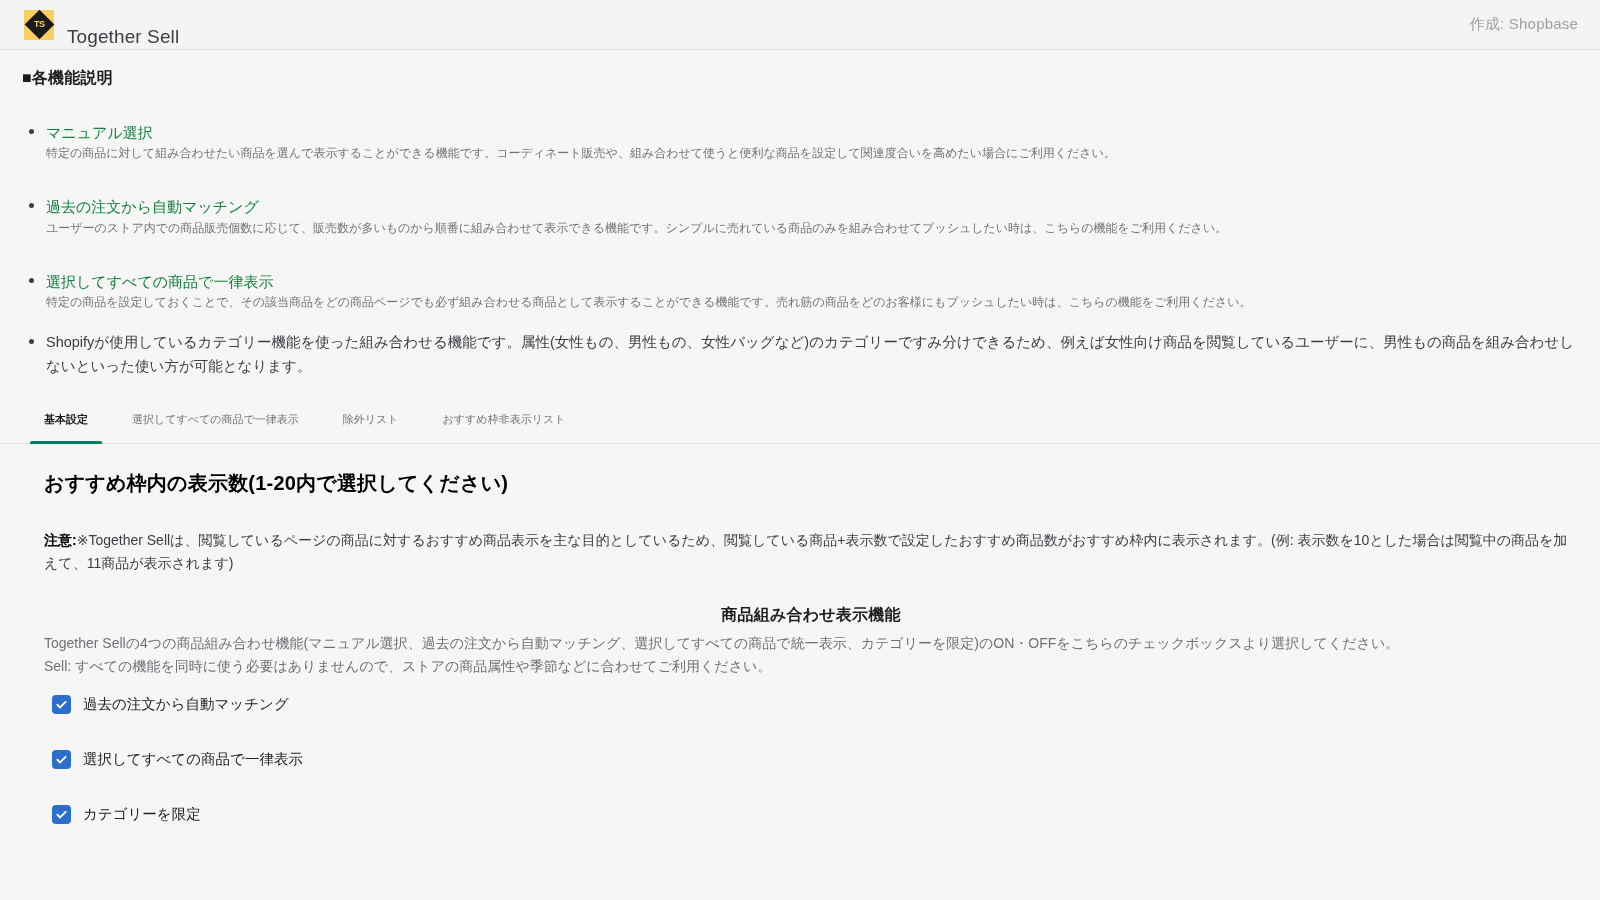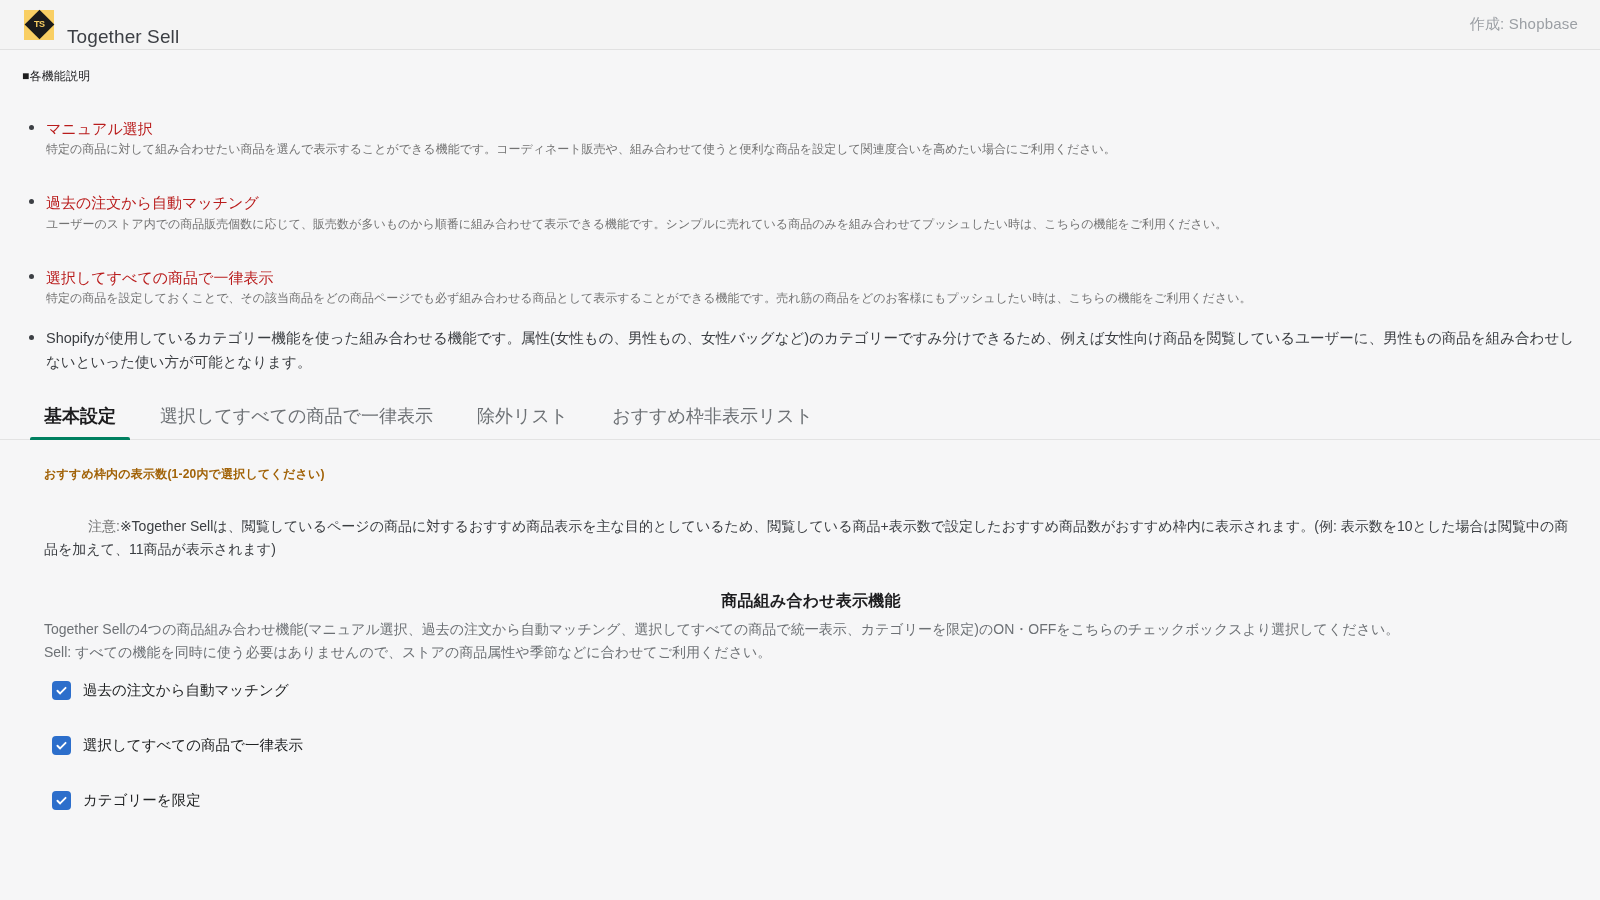--- a/index.html
+++ b/index.html
@@ -68,22 +68,22 @@
     font-size: 15px;
     color: #9b9fa4;
     letter-spacing: 0.2px;
   }
 
   
   .page {
     padding: 18px 22px 0 22px;
   }
   .section-heading {
-    font-size: 12px;
-    font-weight: 400;
+    font-size: 16px;
+    font-weight: 700;
     color: #1d1d1f;
     margin: 0 0 12px 0;
     letter-spacing: 0.2px;
   }
   ul.feature-list {
     list-style: none;
     margin: 0;
     padding: 0;
   }
   ul.feature-list > li {
@@ -96,21 +96,21 @@
     position: absolute;
     left: 7px;
     top: 8px;
     width: 5px;
     height: 5px;
     border-radius: 50%;
     background: #3c3f44;
   }
   .feat-title {
     font-size: 15px;
-    color: #b91c1c;
+    color: #15803d;
     line-height: 1.55;
     margin-top: 32px;
   }
   .feat-desc {
     font-size: 12px;
     color: #737373;
     line-height: 1.6;
     max-width: 1540px;
   }
   .feat-single {
@@ -126,21 +126,21 @@
     align-items: stretch;
     border-bottom: 1px solid #e3e3e3;
     margin-top: 4px;
     padding-left: 22px;
     height: 46px;
   }
   .tab {
     display: flex;
     align-items: center;
     padding: 0 22px;
-    font-size: 18px;
+    font-size: 11px;
     color: #6d7175;
     cursor: pointer;
     position: relative;
     white-space: nowrap;
     text-align: center;
   }
   .tab.active {
     color: #1d1d1f;
     font-weight: 700;
   }
@@ -153,23 +153,23 @@
     height: 3px;
     border-radius: 2px 2px 0 0;
     background: #008060;
   }
 
   
   .panel {
     padding: 26px 22px 0 22px;
   }
   .field-title {
-    font-size: 12px;
-    font-weight: 700;
-    color: #a16207;
+    font-size: 20px;
+    font-weight: 700;
+    color: #000000;
     margin: 0 0 14px 22px;
     letter-spacing: 0.2px;
   }
   .field-row {
     display: flex;
     align-items: center;
     gap: 20px;
     margin-left: 22px;
   }
   .field-label {
@@ -190,23 +190,22 @@
     outline: none;
   }
   .notice {
     margin: 32px 0 0 22px;
     font-size: 14px;
     color: #3a3d41;
     line-height: 1.65;
     max-width: 1540px;
   }
   .notice b {
-    font-weight: 400;
-    color: #737373;
-    margin-left: 44px;
+    font-weight: 700;
+    color: #000000;
   }
 
   .sub-title {
     font-size: 16px;
     font-weight: 700;
     color: #1d1d1f;
     margin: 30px 0 6px 22px;
     letter-spacing: 0.2px;
     text-align: center;
   }

